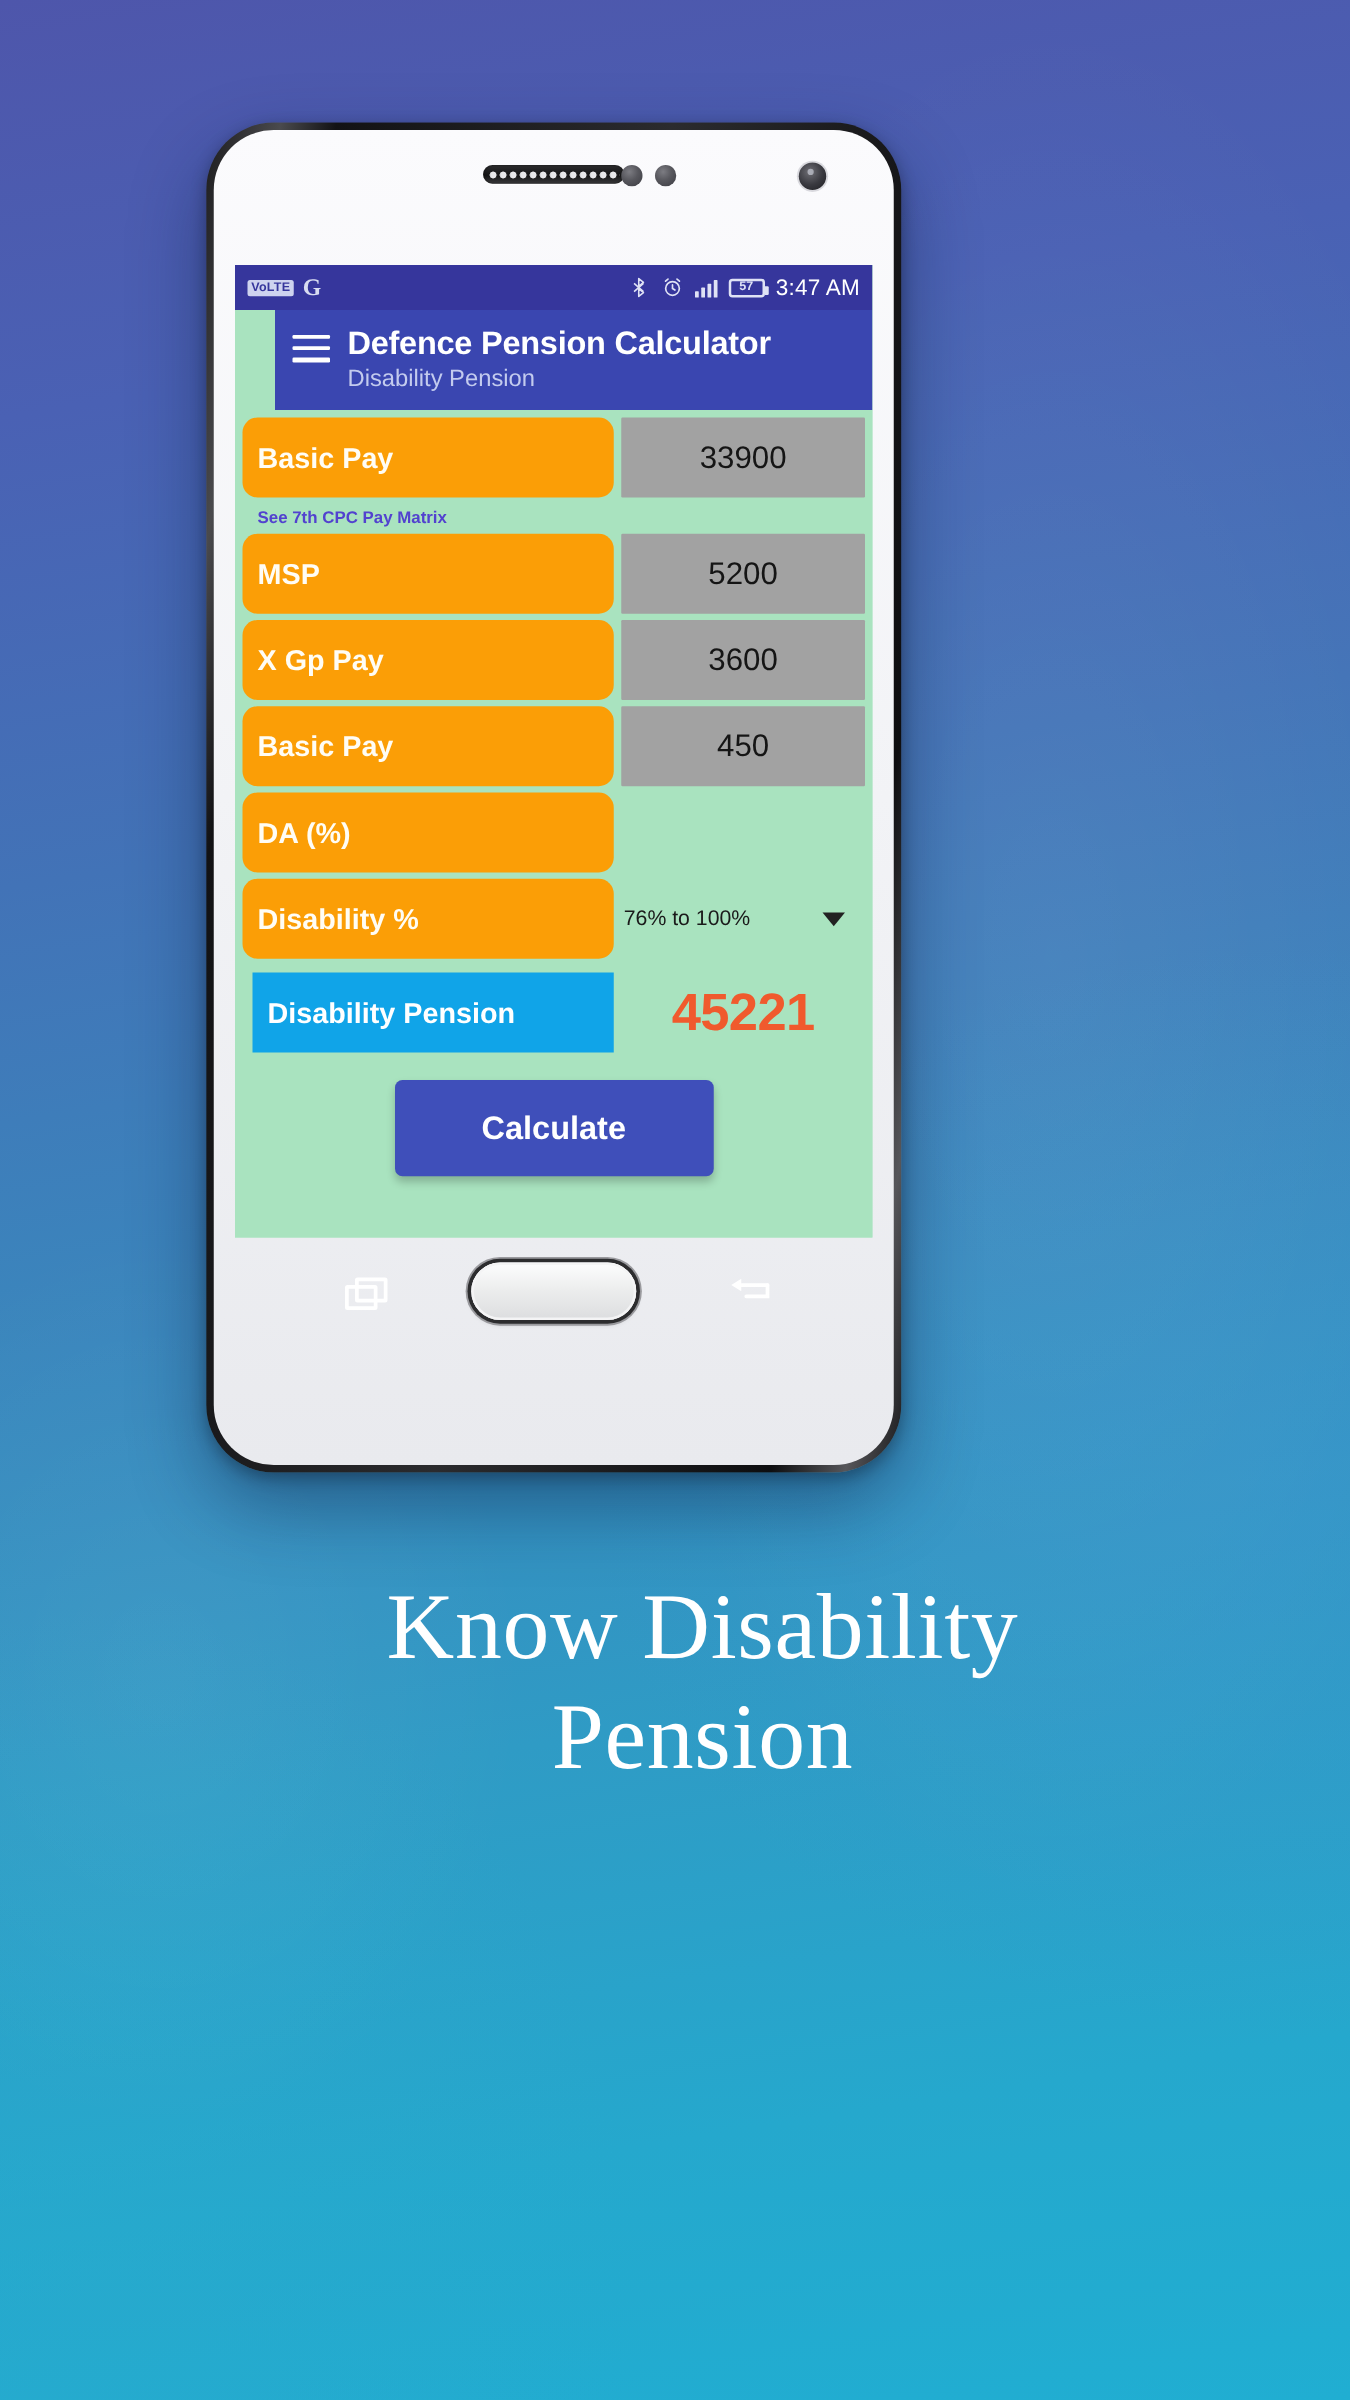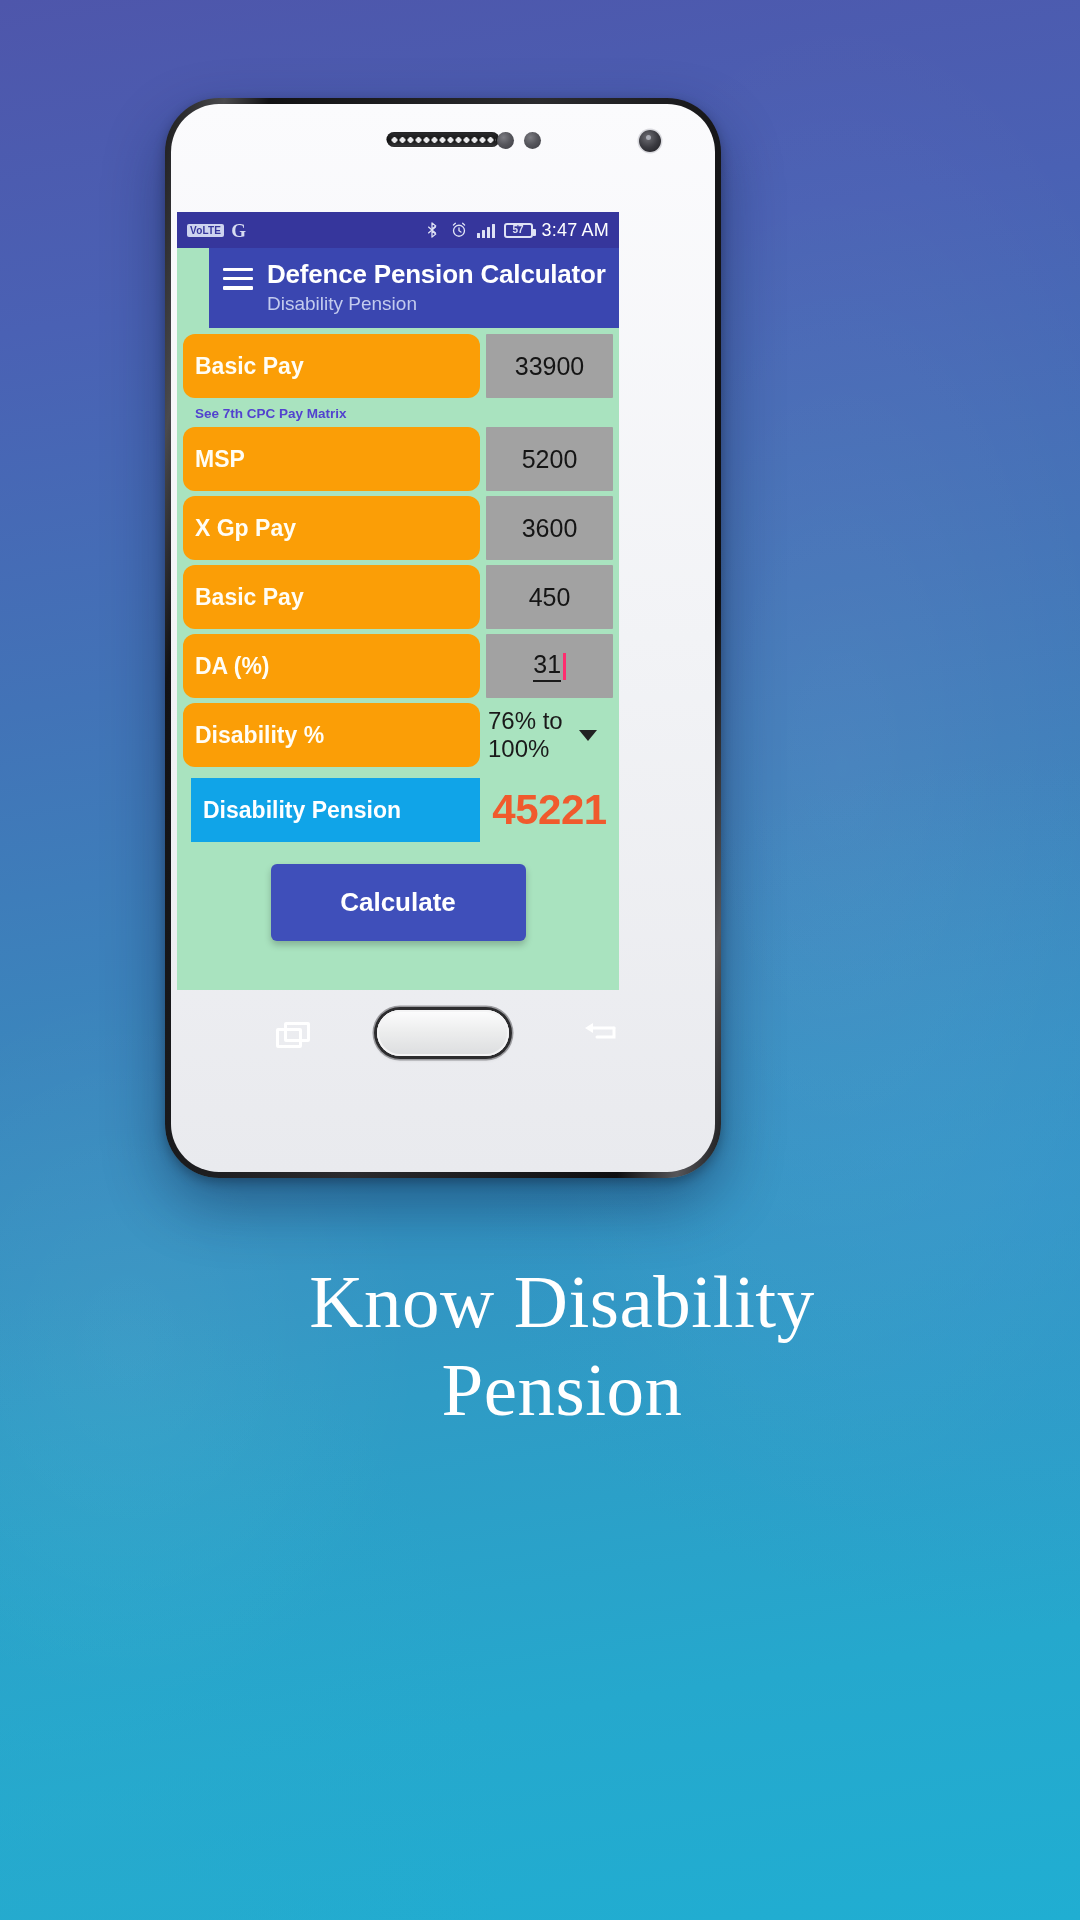--- a/index.html
+++ b/index.html
@@ -50,21 +50,21 @@
             background: radial-gradient(circle at 38% 32%, #7c7c82 0%, #57575d 45%, #3b3b41 100%); }
   .sensor.s1 { left:326px; }
   .sensor.s2 { left:353px; }
   .cam { position:absolute; left:468px; top:26px; width:22px; height:22px; border-radius:50%;
          background: radial-gradient(circle at 40% 34%, #6e6e74 0%, #3a3a40 52%, #1d1d21 100%);
          box-shadow: 0 0 0 1.5px rgba(190,190,196,0.55); }
   .cam::after { content:""; position:absolute; left:6.5px; top:5px; width:5px; height:5px;
                 border-radius:50%; background:rgba(225,230,240,0.55); }
 
   
-  .screen { position:absolute; left:6px; top:108px; width:442px; height:778px; background:#a9e3bf; overflow:hidden; }
+  .screen { position:absolute; left:17px; top:108px; width:510px; height:778px; background:#a9e3bf; overflow:hidden; }
 
   .statusbar {
     height:36px; background:#36369c; display:flex; align-items:center;
     padding:0 10px; color:#dfe2f5; font-size:17px; gap:7px;
   }
   .volte {
     font-size:10px; font-weight:700; letter-spacing:.2px; color:#36369c;
     background:#ced3ef; border-radius:2px; padding:1px 3px; line-height:1.1;
   }
   .gicon { font-size:19px; font-weight:700; color:#d8dcf1; line-height:1; font-family:"Liberation Serif",serif; }
@@ -97,21 +97,21 @@
   .val {
     flex:1; height:64px; background:#a2a2a2; color:#151515;
     font-size:25px; display:flex; align-items:center; justify-content:center; border-radius:1px;
   }
   .val.typing { position:relative; }
   .val.typing u { text-decoration:none; border-bottom:2.5px solid #1b1b1b; padding-bottom:1px; }
   .caret { display:inline-block; width:2.5px; height:27px; background:#ff2d6f; margin-left:2px; vertical-align:-6px; }
   .matrix-link { color:#5242cf; font-size:13.5px; font-weight:700; padding:3px 0 6px 12px; }
 
   .dropdown { flex:1; height:64px; display:flex; align-items:center; justify-content:space-between; padding:0 16px 0 2px; }
-  .dd-val { font-size:24px; color:#1a1a1a; }
+  .dd-val { font-size:17px; color:#1a1a1a; }
   .dd-arrow { width:0; height:0; border-left:9px solid transparent; border-right:9px solid transparent; border-top:11px solid #222; }
 
   .result-row { display:flex; align-items:center; gap:6px; margin-top:11px; margin-bottom:4px; padding-left:8px; }
   .result-lbl { flex:0 0 289px; height:64px; background:#10a4e8; color:#fff; font-size:23px; font-weight:700;
                 display:flex; align-items:center; padding-left:12px; }
   .result-val { flex:1; text-align:center; color:#f05a2d; font-size:42px; font-weight:700; letter-spacing:-.5px; }
 
   .calc-wrap { display:flex; justify-content:center; margin-top:22px; }
   .calc-btn {
     width:255px; height:77px; background:#3f4fba; color:#fff; font-size:26px; font-weight:700;
@@ -217,24 +217,20 @@
           <div class="val">3600</div>
         </div>
 
         <div class="row">
           <div class="lbl">Basic Pay</div>
           <div class="val">450</div>
         </div>
 
         <div class="row">
           <div class="lbl">DA (%)</div>
-          <div class="val typing">
-            <u>31</u>
-              <span class="caret"></span>
-          </div>
         </div>
 
         <div class="row">
           <div class="lbl">Disability %</div>
           <div class="dropdown">
             <span class="dd-val">76% to 100%</span>
             <span class="dd-arrow"></span>
           </div>
         </div>
 

